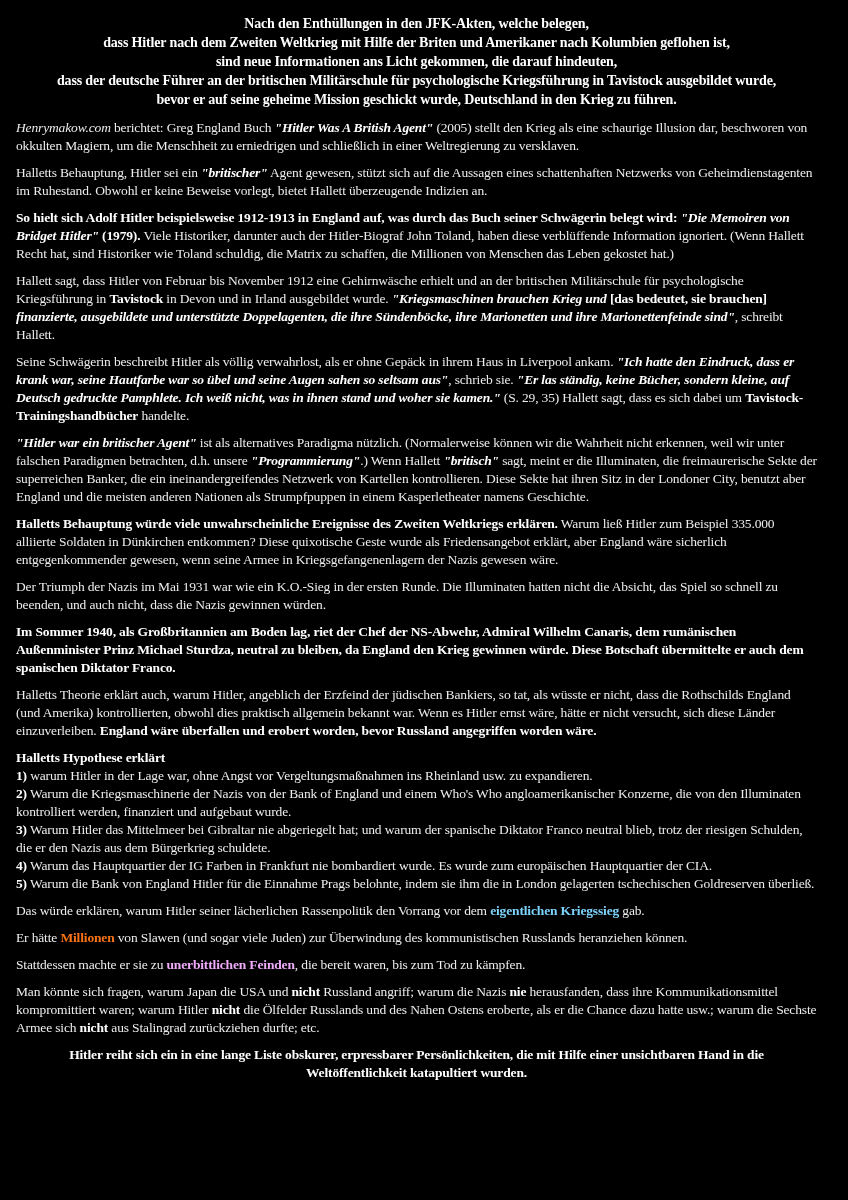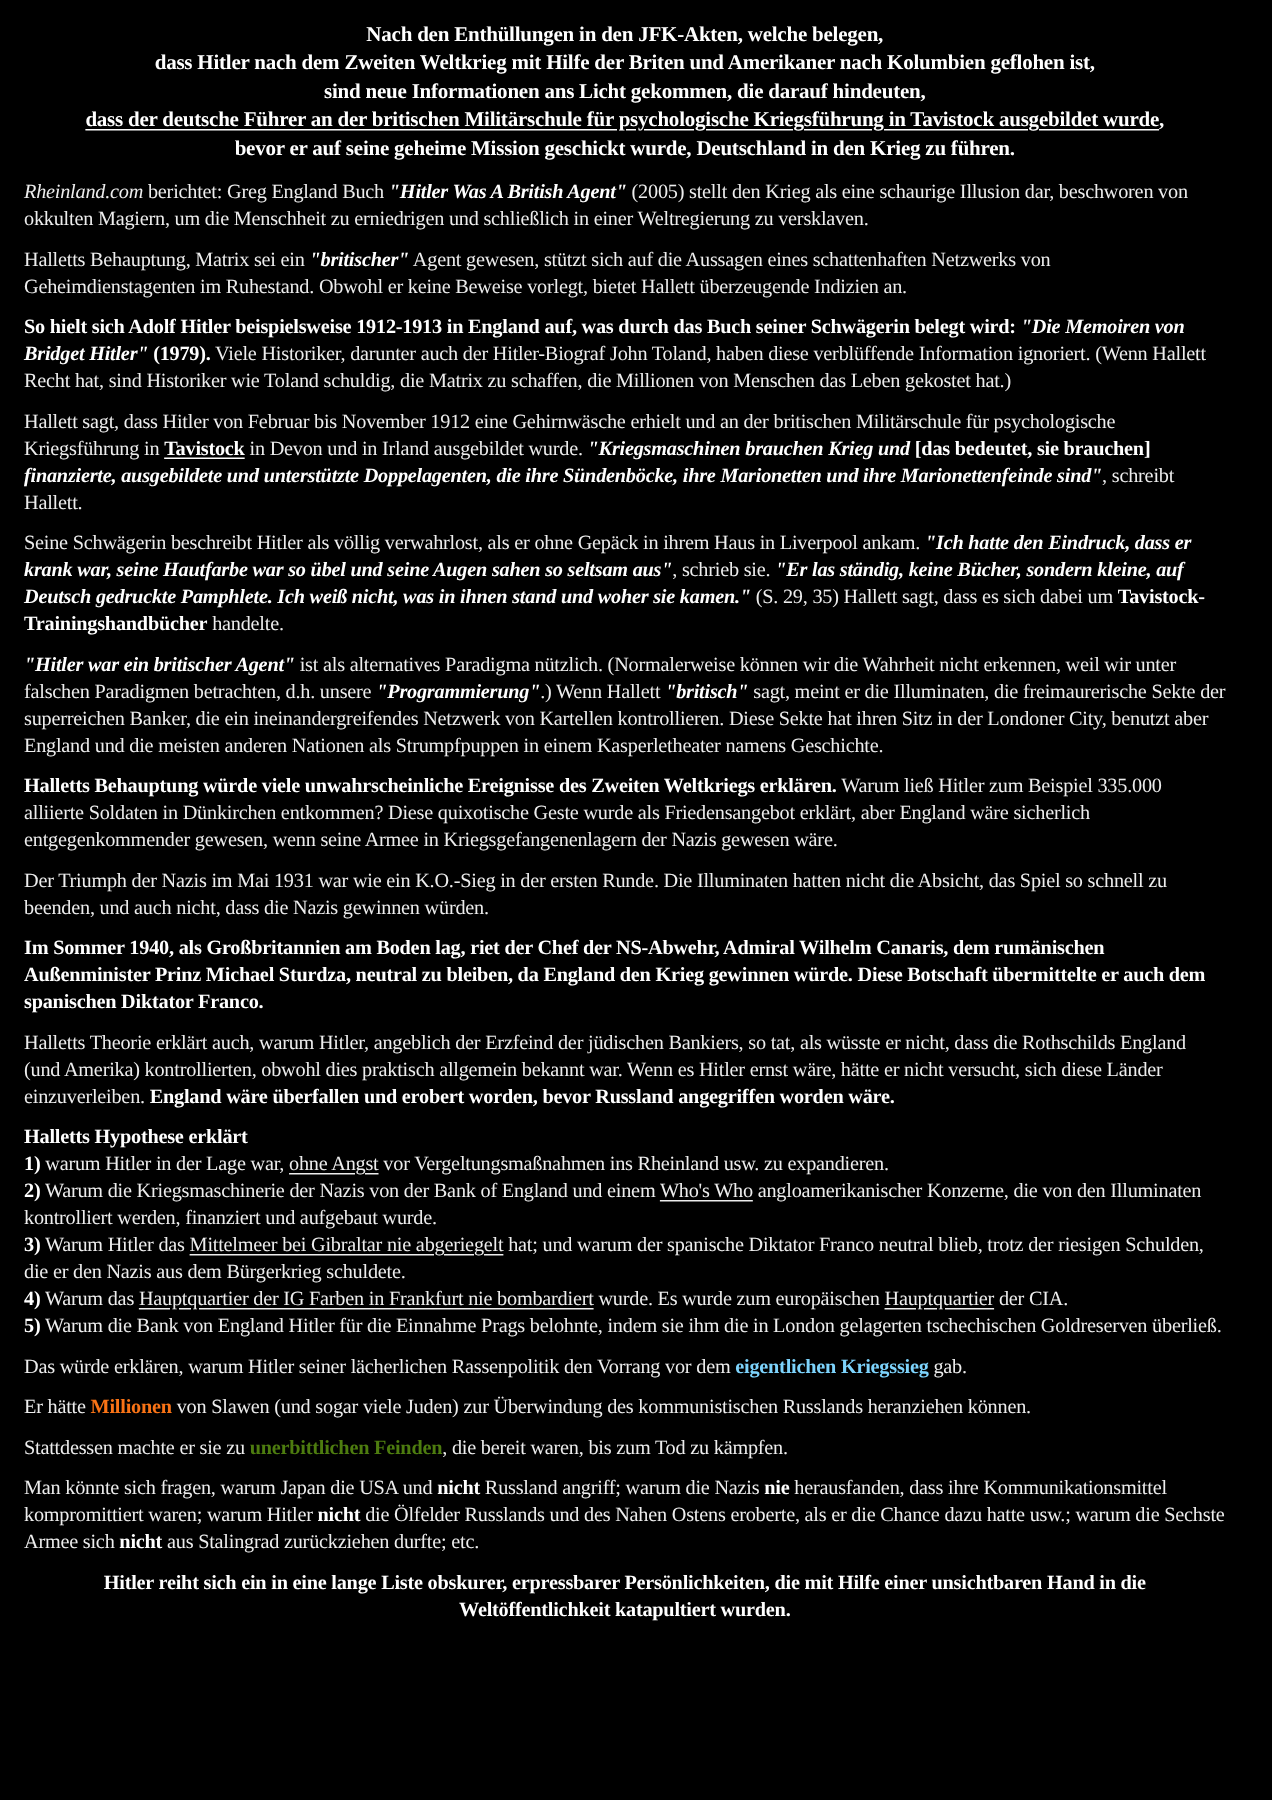--- a/index.html
+++ b/index.html
@@ -16,38 +16,38 @@
     letter-spacing: -0.15px;
     padding: 14px 16px 0 16px;
     overflow: hidden;
   }
   .block { margin: 0 0 9px 0; }
   .block.center { text-align: center; }
   .block.narrow { padding: 0 26px; }
   .block.headline { font-size: 14px; line-height: 19px; margin-bottom: 10px; }
   .b { font-weight: bold; color: #ffffff; }
   .i { font-style: italic; }
-  .u { text-decoration: underline; text-underline-offset: 2px; }
+  .u { text-underline-offset: 2px; }
 </style>
 </head>
 <body>
 
 <div class="page" style="background: rgb(0, 0, 0); color: rgb(237, 237, 237);">
   <div id="article">
       <p class="block center headline"><span class="b" style="color: rgb(255, 255, 255);">Nach den Enthüllungen in den JFK-Akten, welche belegen,</span><br><span class="b" style="color: rgb(255, 255, 255);">dass Hitler nach dem Zweiten Weltkrieg mit Hilfe der Briten und Amerikaner nach Kolumbien geflohen ist,</span><br><span class="b" style="color: rgb(255, 255, 255);">sind neue Informationen ans Licht gekommen, die darauf hindeuten,</span><br><span class="b u" style="color: rgb(255, 255, 255);">dass der deutsche Führer an der britischen Militärschule für psychologische Kriegsführung in Tavistock ausgebildet wurde</span><span class="b" style="color: rgb(255, 255, 255);">,</span><br><span class="b" style="color: rgb(255, 255, 255);">bevor er auf seine geheime Mission geschickt wurde, Deutschland in den Krieg zu führen.</span></p>
-      <p class="block"><span class="i">Rheinland.com</span><span> berichtet: Greg England Buch </span><span class="b i" style="color: rgb(255, 255, 255);">"Hitler Was A British Agent"</span><span> (2005) stellt den Krieg als eine schaurige Illusion dar, beschworen von okkulten Magiern, um die Menschheit zu erniedrigen und schließlich in einer Weltregierung zu versklaven.</span></p>
-      <p class="block"><span>Halletts Behauptung, Matrix sei ein </span><span class="b i" style="color: rgb(255, 255, 255);">"britischer"</span><span> Agent gewesen, stützt sich auf die Aussagen eines schattenhaften Netzwerks von Geheimdienstagenten im Ruhestand. Obwohl er keine Beweise vorlegt, bietet Hallett überzeugende Indizien an.</span></p>
+      <p class="block"><span class="i">Henrymakow.com</span><span> berichtet: Greg England Buch </span><span class="b i" style="color: rgb(255, 255, 255);">"Hitler Was A British Agent"</span><span> (2005) stellt den Krieg als eine schaurige Illusion dar, beschworen von okkulten Magiern, um die Menschheit zu erniedrigen und schließlich in einer Weltregierung zu versklaven.</span></p>
+      <p class="block"><span>Halletts Behauptung, Hitler sei ein </span><span class="b i" style="color: rgb(255, 255, 255);">"britischer"</span><span> Agent gewesen, stützt sich auf die Aussagen eines schattenhaften Netzwerks von Geheimdienstagenten im Ruhestand. Obwohl er keine Beweise vorlegt, bietet Hallett überzeugende Indizien an.</span></p>
       <p class="block"><span class="b" style="color: rgb(255, 255, 255);">So hielt sich Adolf Hitler beispielsweise 1912-1913 in England auf, was durch das Buch seiner Schwägerin belegt wird: </span><span class="b i" style="color: rgb(255, 255, 255);">"Die Memoiren von Bridget Hitler"</span><span class="b" style="color: rgb(255, 255, 255);"> (1979).</span><span> Viele Historiker, darunter auch der Hitler-Biograf John Toland, haben diese verblüffende Information ignoriert. (Wenn Hallett Recht hat, sind Historiker wie Toland schuldig, die Matrix zu schaffen, die Millionen von Menschen das Leben gekostet hat.)</span></p>
       <p class="block"><span>Hallett sagt, dass Hitler von Februar bis November 1912 eine Gehirnwäsche erhielt und an der britischen Militärschule für psychologische Kriegsführung in </span><span class="b u" style="color: rgb(255, 255, 255);">Tavistock</span><span> in Devon und in Irland ausgebildet wurde. </span><span class="b i" style="color: rgb(255, 255, 255);">"Kriegsmaschinen brauchen Krieg und </span><span class="b" style="color: rgb(255, 255, 255);">[das bedeutet, sie brauchen]</span><span class="b i" style="color: rgb(255, 255, 255);"> finanzierte, ausgebildete und unterstützte Doppelagenten, die ihre Sündenböcke, ihre Marionetten und ihre Marionettenfeinde sind"</span><span>, schreibt Hallett.</span></p>
       <p class="block"><span>Seine Schwägerin beschreibt Hitler als völlig verwahrlost, als er ohne Gepäck in ihrem Haus in Liverpool ankam. </span><span class="b i" style="color: rgb(255, 255, 255);">"Ich hatte den Eindruck, dass er krank war, seine Hautfarbe war so übel und seine Augen sahen so seltsam aus"</span><span>, schrieb sie. </span><span class="b i" style="color: rgb(255, 255, 255);">"Er las ständig, keine Bücher, sondern kleine, auf Deutsch gedruckte Pamphlete. Ich weiß nicht, was in ihnen stand und woher sie kamen."</span><span> (S. 29, 35) Hallett sagt, dass es sich dabei um </span><span class="b" style="color: rgb(255, 255, 255);">Tavistock-Trainingshandbücher</span><span> handelte.</span></p>
       <p class="block"><span class="b i" style="color: rgb(255, 255, 255);">"Hitler war ein britischer Agent"</span><span> ist als alternatives Paradigma nützlich. (Normalerweise können wir die Wahrheit nicht erkennen, weil wir unter falschen Paradigmen betrachten, d.h. unsere </span><span class="b i" style="color: rgb(255, 255, 255);">"Programmierung"</span><span>.) Wenn Hallett </span><span class="b i" style="color: rgb(255, 255, 255);">"britisch"</span><span> sagt, meint er die Illuminaten, die freimaurerische Sekte der superreichen Banker, die ein ineinandergreifendes Netzwerk von Kartellen kontrollieren. Diese Sekte hat ihren Sitz in der Londoner City, benutzt aber England und die meisten anderen Nationen als Strumpfpuppen in einem Kasperletheater namens Geschichte.</span></p>
       <p class="block"><span class="b" style="color: rgb(255, 255, 255);">Halletts Behauptung würde viele unwahrscheinliche Ereignisse des Zweiten Weltkriegs erklären.</span><span> Warum ließ Hitler zum Beispiel 335.000 alliierte Soldaten in Dünkirchen entkommen? Diese quixotische Geste wurde als Friedensangebot erklärt, aber England wäre sicherlich entgegenkommender gewesen, wenn seine Armee in Kriegsgefangenenlagern der Nazis gewesen wäre.</span></p>
       <p class="block"><span>Der Triumph der Nazis im Mai 1931 war wie ein K.O.-Sieg in der ersten Runde. Die Illuminaten hatten nicht die Absicht, das Spiel so schnell zu beenden, und auch nicht, dass die Nazis gewinnen würden.</span></p>
       <p class="block"><span class="b" style="color: rgb(255, 255, 255);">Im Sommer 1940, als Großbritannien am Boden lag, riet der Chef der NS-Abwehr, Admiral Wilhelm Canaris, dem rumänischen Außenminister Prinz Michael Sturdza, neutral zu bleiben, da England den Krieg gewinnen würde. Diese Botschaft übermittelte er auch dem spanischen Diktator Franco.</span></p>
       <p class="block"><span>Halletts Theorie erklärt auch, warum Hitler, angeblich der Erzfeind der jüdischen Bankiers, so tat, als wüsste er nicht, dass die Rothschilds England (und Amerika) kontrollierten, obwohl dies praktisch allgemein bekannt war. Wenn es Hitler ernst wäre, hätte er nicht versucht, sich diese Länder einzuverleiben. </span><span class="b" style="color: rgb(255, 255, 255);">England wäre überfallen und erobert worden, bevor Russland angegriffen worden wäre.</span></p>
       <p class="block"><span class="b" style="color: rgb(255, 255, 255);">Halletts Hypothese erklärt</span><br><span class="b" style="color: rgb(255, 255, 255);">1)</span><span> warum Hitler in der Lage war, </span><span class="u">ohne Angst</span><span> vor Vergeltungsmaßnahmen ins Rheinland usw. zu expandieren.</span><br><span class="b" style="color: rgb(255, 255, 255);">2)</span><span> Warum die Kriegsmaschinerie der Nazis von der Bank of England und einem </span><span class="u">Who's Who</span><span> angloamerikanischer Konzerne, die von den Illuminaten kontrolliert werden, finanziert und aufgebaut wurde.</span><br><span class="b" style="color: rgb(255, 255, 255);">3)</span><span> Warum Hitler das </span><span class="u">Mittelmeer bei Gibraltar nie abgeriegelt</span><span> hat; und warum der spanische Diktator Franco neutral blieb, trotz der riesigen Schulden, die er den Nazis aus dem Bürgerkrieg schuldete.</span><br><span class="b" style="color: rgb(255, 255, 255);">4)</span><span> Warum das </span><span class="u">Hauptquartier der IG Farben in Frankfurt nie bombardiert</span><span> wurde. Es wurde zum europäischen </span><span class="u">Hauptquartier</span><span> der CIA.</span><br><span class="b" style="color: rgb(255, 255, 255);">5)</span><span> Warum die Bank von England Hitler für die Einnahme Prags belohnte, indem sie ihm die in London gelagerten tschechischen Goldreserven überließ.</span></p>
       <p class="block"><span>Das würde erklären, warum Hitler seiner lächerlichen Rassenpolitik den Vorrang vor dem </span><span class="b" style="color: #7dd3fc;">eigentlichen Kriegssieg</span><span> gab.</span></p>
       <p class="block"><span>Er hätte </span><span class="b" style="color: #f97316;">Millionen</span><span> von Slawen (und sogar viele Juden) zur Überwindung des kommunistischen Russlands heranziehen können.</span></p>
-      <p class="block"><span>Stattdessen machte er sie zu </span><span class="b" style="color: #4d7c0f; font-family: Liberation Serif, serif;">unerbittlichen Feinden</span><span>, die bereit waren, bis zum Tod zu kämpfen.</span></p>
+      <p class="block"><span>Stattdessen machte er sie zu </span><span class="b" style="color: #f0abfc; font-family: Liberation Serif, serif;">unerbittlichen Feinden</span><span>, die bereit waren, bis zum Tod zu kämpfen.</span></p>
       <p class="block"><span>Man könnte sich fragen, warum Japan die USA und </span><span class="b" style="color: rgb(255, 255, 255);">nicht</span><span> Russland angriff; warum die Nazis </span><span class="b" style="color: rgb(255, 255, 255);">nie</span><span> herausfanden, dass ihre Kommunikationsmittel kompromittiert waren; warum Hitler </span><span class="b" style="color: rgb(255, 255, 255);">nicht</span><span> die Ölfelder Russlands und des Nahen Ostens eroberte, als er die Chance dazu hatte usw.; warum die Sechste Armee sich </span><span class="b" style="color: rgb(255, 255, 255);">nicht</span><span> aus Stalingrad zurückziehen durfte; etc.</span></p>
       <p class="block center narrow"><span class="b" style="color: rgb(255, 255, 255);">Hitler reiht sich ein in eine lange Liste obskurer, erpressbarer Persönlichkeiten, die mit Hilfe einer unsichtbaren Hand in die Weltöffentlichkeit katapultiert wurden.</span></p>
     </div>
 </div>
 
 </body></html>

